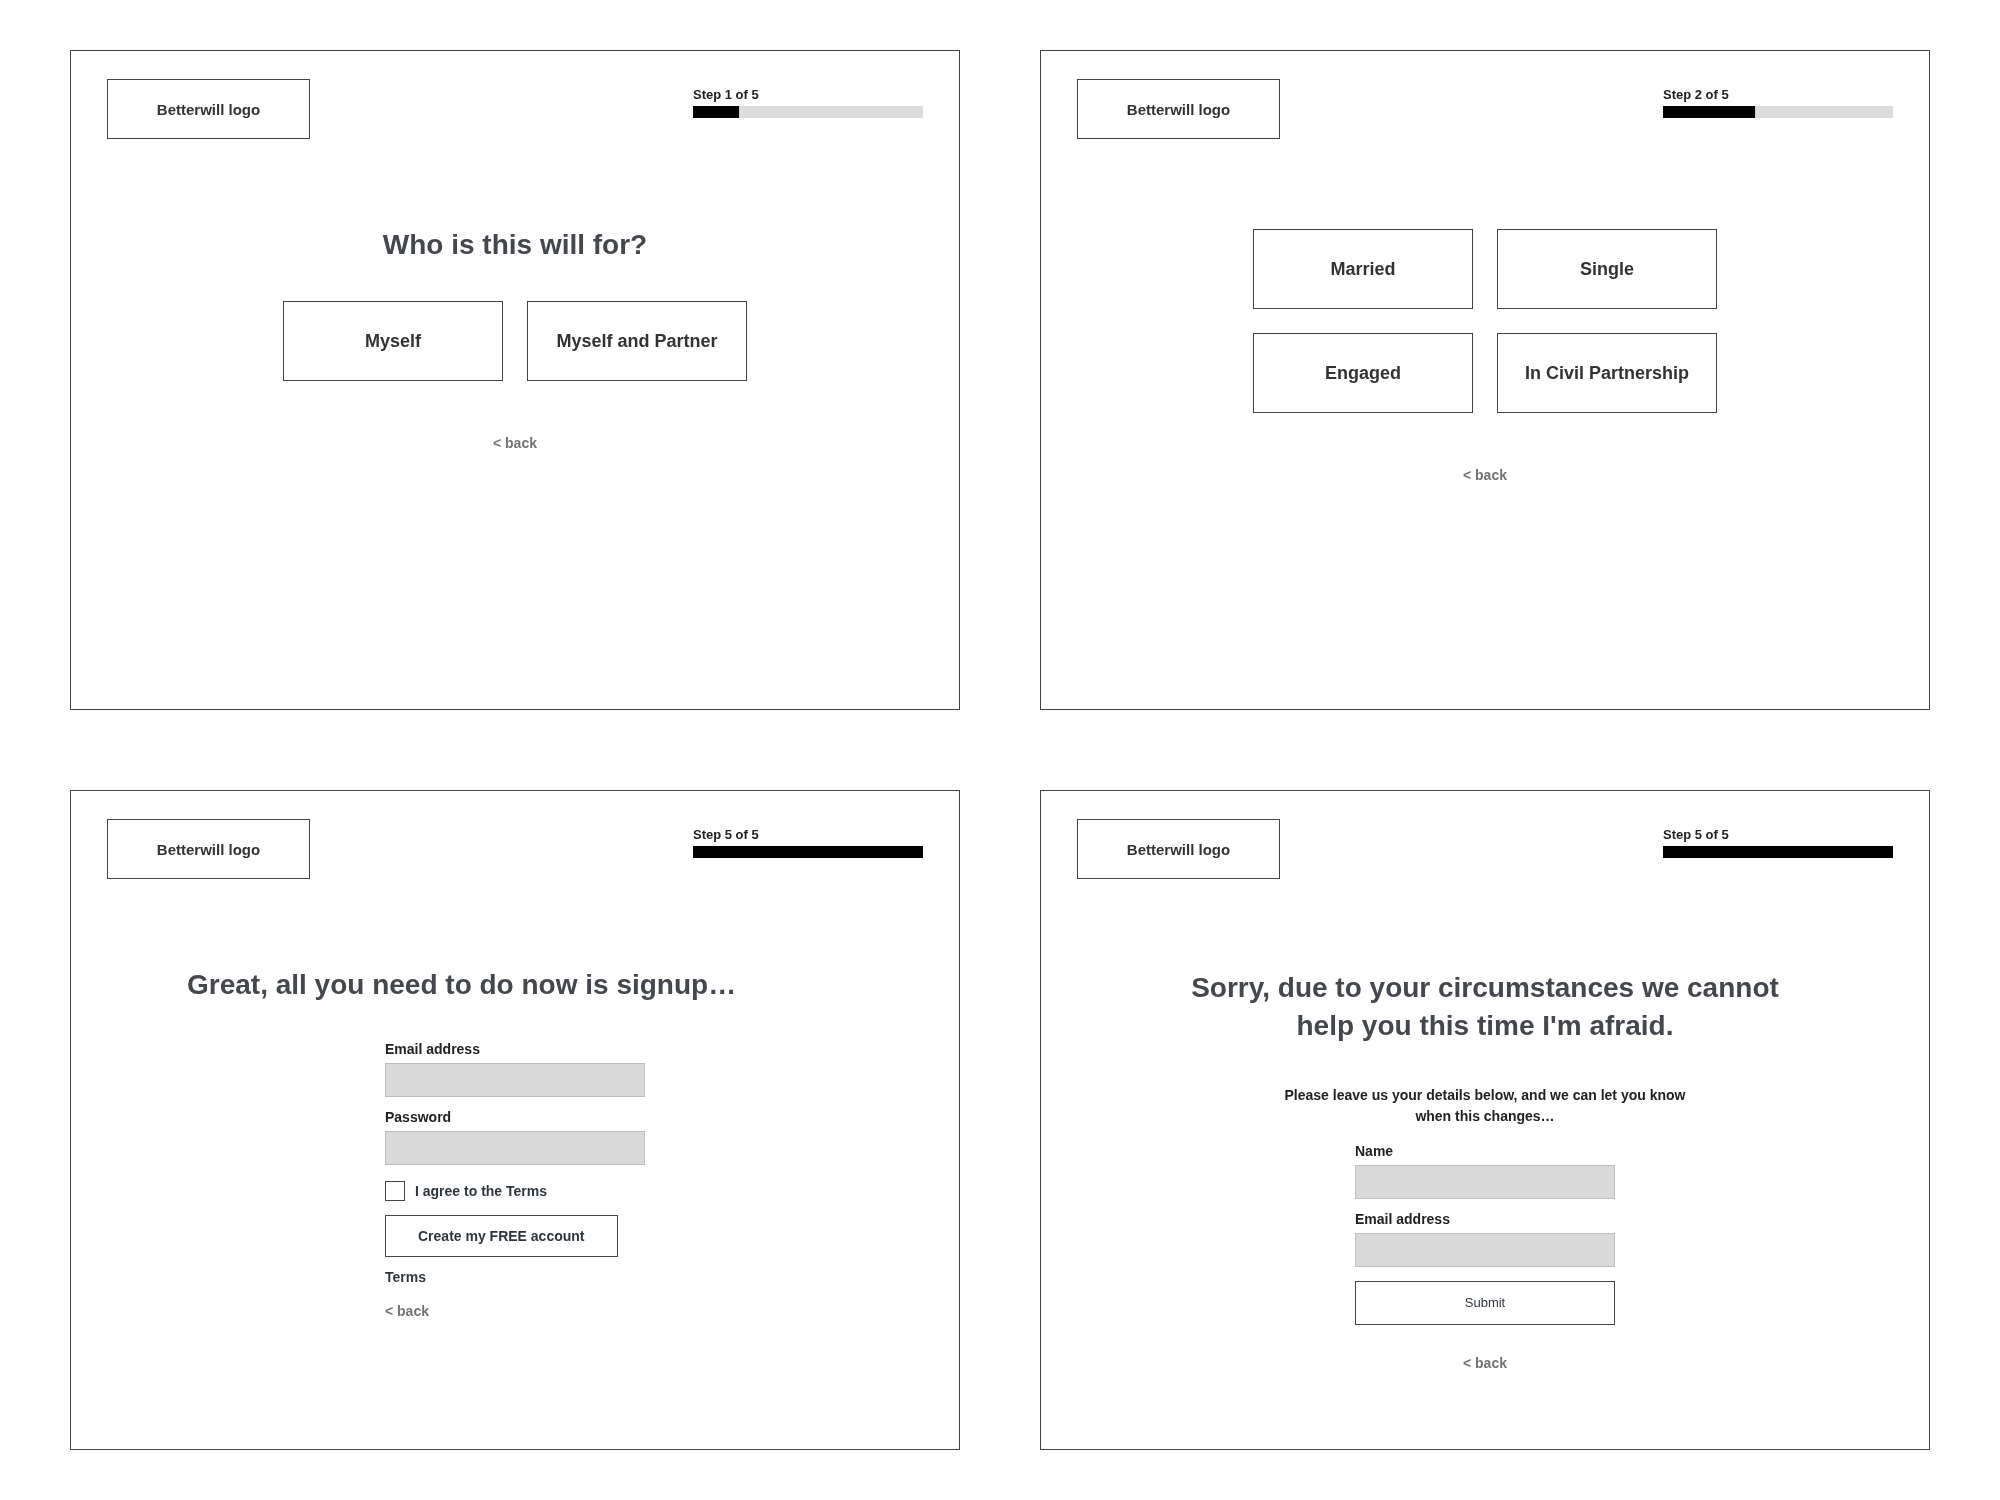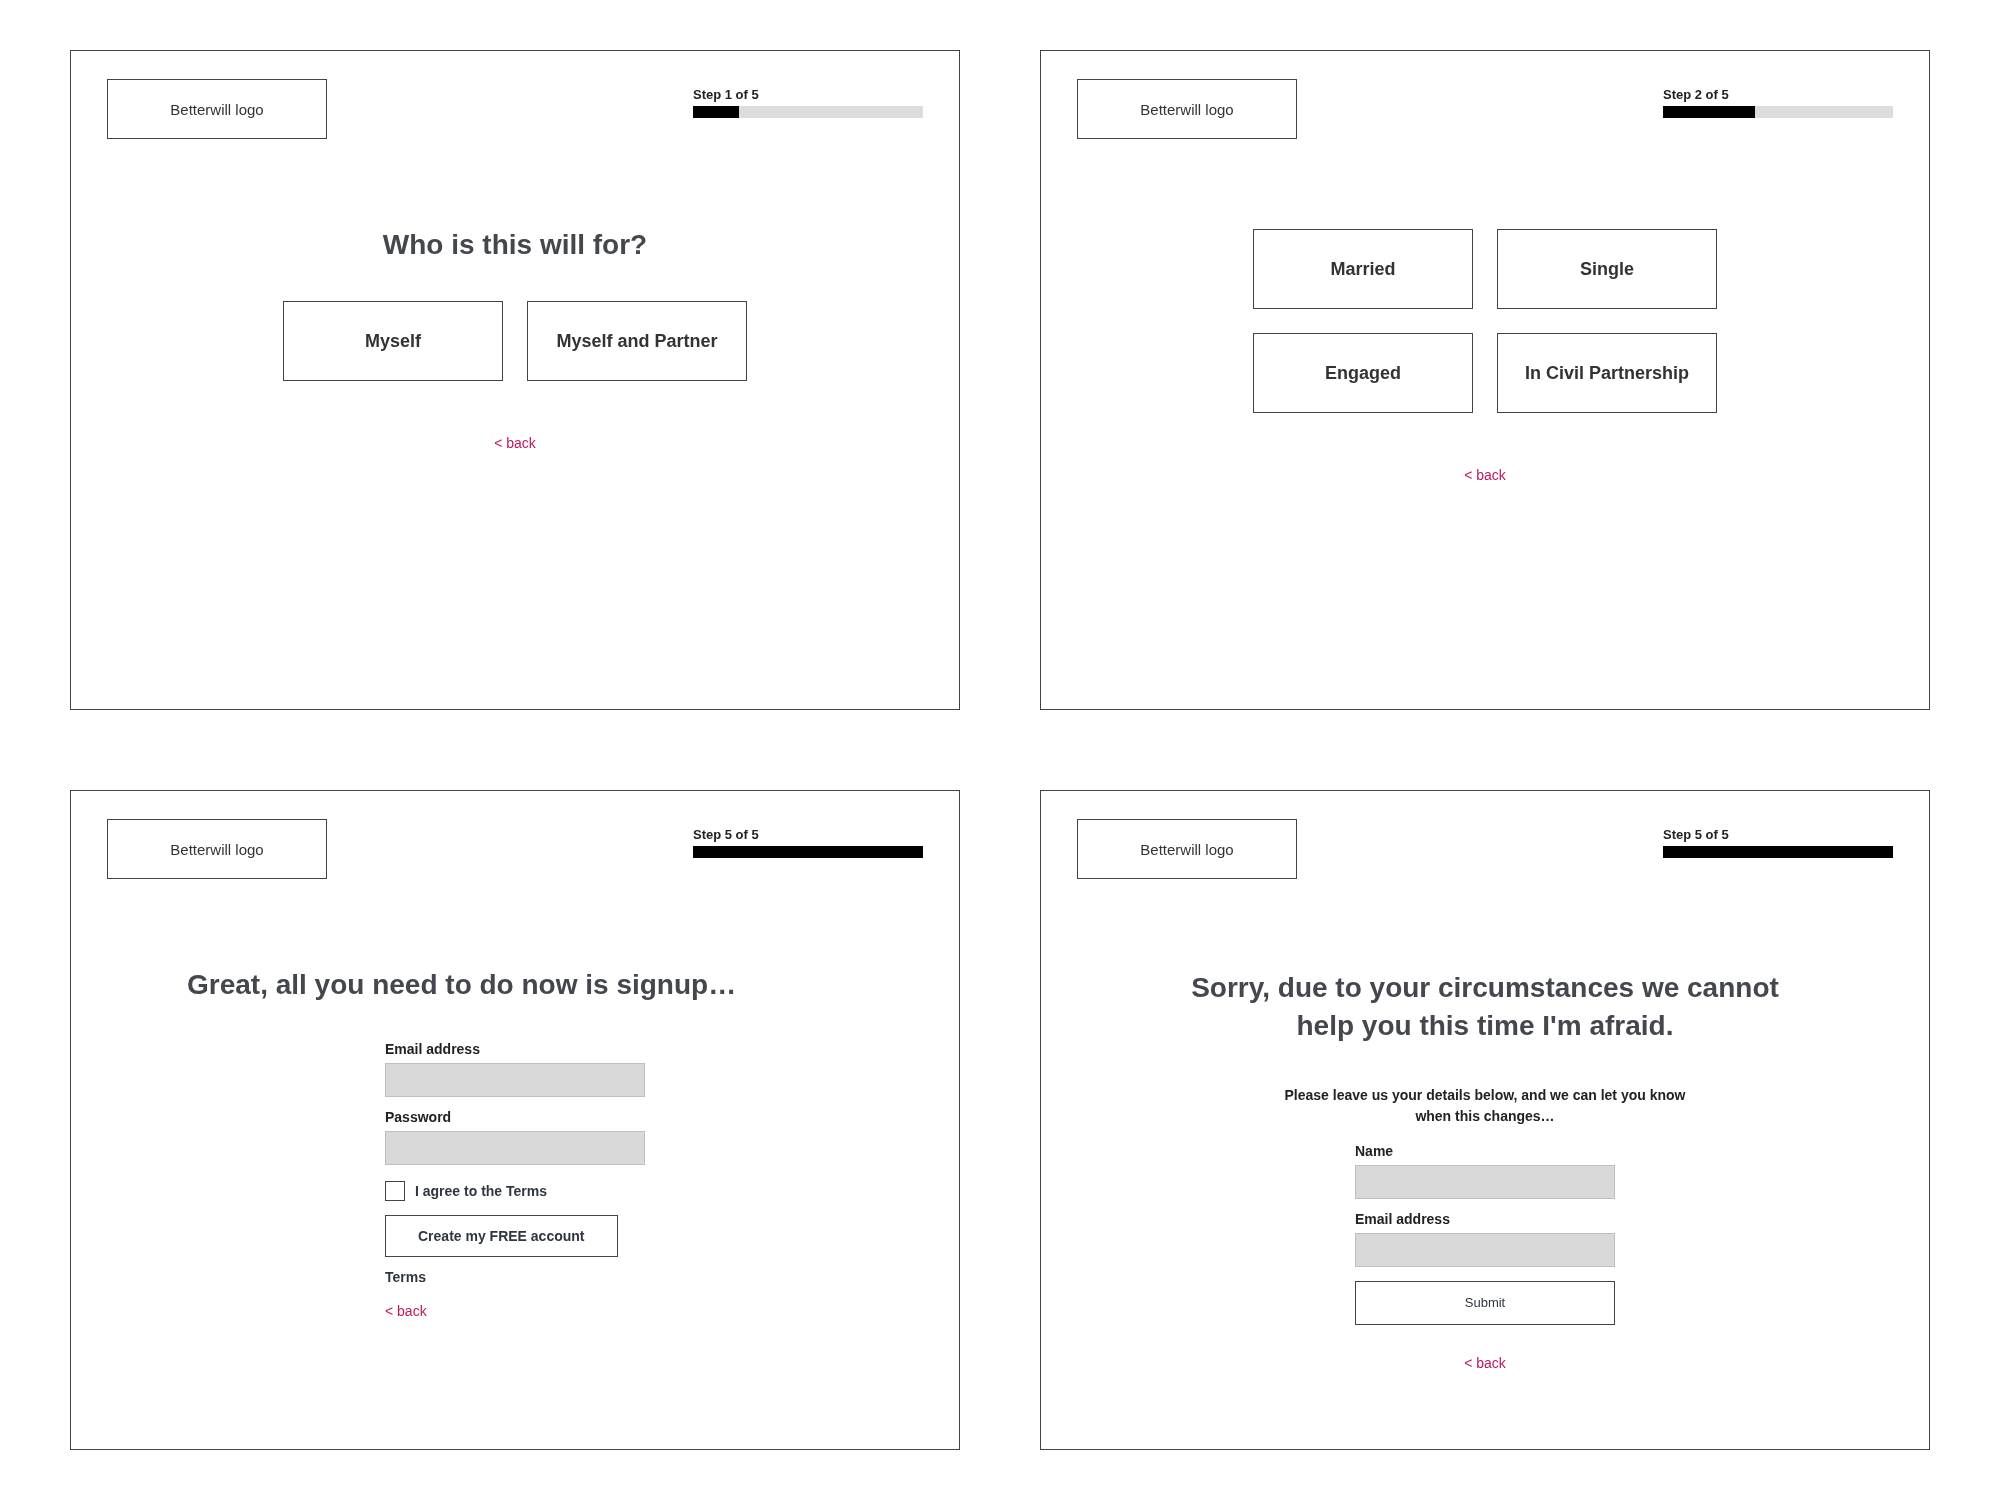--- a/index.html
+++ b/index.html
@@ -1,28 +1,28 @@
 <!DOCTYPE html>
 <html><head>
 <meta charset="utf-8">
 <style>
   * { box-sizing: border-box; margin: 0; padding: 0; }
   html, body { width: 2000px; height: 1500px; background: #fff; font-family: -apple-system, "Segoe UI", "Helvetica Neue", Arial, sans-serif; color: #2f3640; }
   .canvas { width: 2000px; height: 1500px; padding: 50px 70px; display: grid; grid-template-columns: 1fr 1fr; grid-template-rows: 1fr 1fr; gap: 80px 80px; }
   .frame { border: 1.5px solid #444; background: #fff; position: relative; padding: 28px 36px 36px 36px; }
-  .logo { border: 1.5px solid #444; width: 220px; height: 60px; display: flex; align-items: center; justify-content: center; font-size: 15px; font-weight: 400; color: #333; }
+  .logo { border: 1.5px solid #444; width: 203px; height: 60px; display: flex; align-items: center; justify-content: center; font-size: 15px; font-weight: 700; color: #333; }
   .step-wrap { position: absolute; top: 36px; right: 36px; width: 230px; }
   .step-label { font-size: 13px; font-weight: 700; color: #222; margin-bottom: 4px; }
   .progress { width: 100%; height: 12px; background: #dcdcdc; position: relative; }
   .progress-fill { position: absolute; left: 0; top: 0; bottom: 0; background: #000; }
   .content { margin-top: 90px; text-align: center; }
   .title { font-size: 28px; font-weight: 700; color: #44474d; margin-bottom: 40px; }
   .option-row { display: flex; justify-content: center; gap: 24px; margin-bottom: 24px; }
   .option-btn { border: 1.5px solid #444; background: #fff; width: 220px; height: 80px; display: flex; align-items: center; justify-content: center; font-size: 18px; font-weight: 600; color: #333; cursor: pointer; }
-  .back { font-size: 14px; font-weight: 400; color: #be185d; margin-top: 30px; display: inline-block; cursor: pointer; }
+  .back { font-size: 14px; font-weight: 700; color: #737373; margin-top: 30px; display: inline-block; cursor: pointer; }
   .form-col { width: 260px; margin: 0 auto; text-align: left; }
   .label { font-size: 14px; font-weight: 600; color: #222; margin-top: 12px; margin-bottom: 6px; display: block; }
   .input { width: 100%; height: 34px; background: #d9d9d9; border: 1px solid #bfbfbf; }
   .check-row { display: flex; align-items: center; gap: 10px; margin-top: 16px; }
   .checkbox { width: 20px; height: 20px; border: 1.5px solid #444; background: #fff; cursor: pointer; }
   .check-label { font-size: 14px; font-weight: 600; }
   .primary-btn { margin-top: 14px; border: 1.5px solid #444; background: #fff; padding: 12px 32px; font-size: 14px; font-weight: 700; cursor: pointer; display: inline-block; }
   .terms-link { display: block; margin-top: 12px; font-size: 14px; font-weight: 600; cursor: pointer; }
   .subcopy { font-size: 14px; font-weight: 600; color: #222; max-width: 420px; margin: 0 auto 16px; line-height: 1.5; }
   .submit-btn { width: 100%; border: 1.5px solid #444; background: #fff; height: 44px; display: flex; align-items: center; justify-content: center; font-size: 13px; font-weight: 400; margin-top: 14px; cursor: pointer; }

